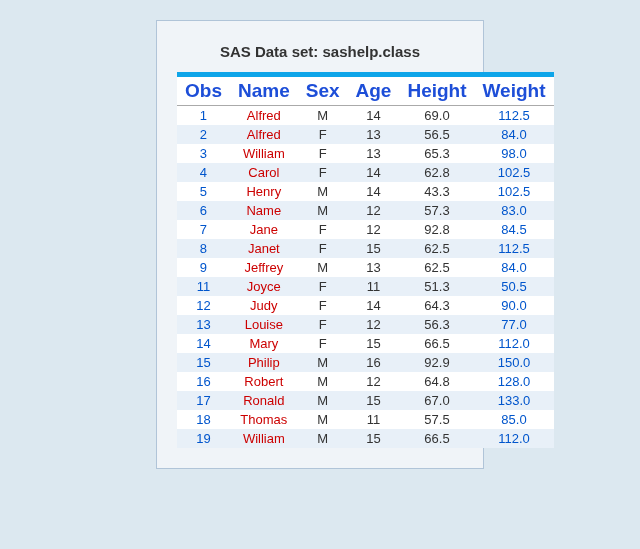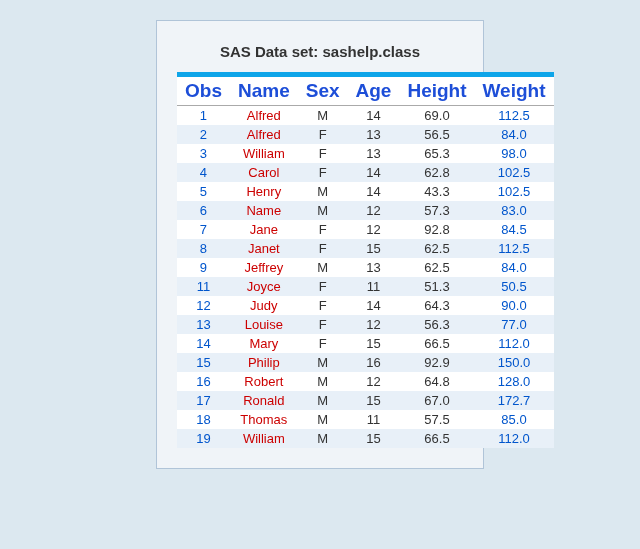--- a/index.html
+++ b/index.html
@@ -190,21 +190,21 @@
           <td>12</td>
           <td>64.8</td>
           <td>128.0</td>
         </tr>
         <tr>
           <td>17</td>
           <td>Ronald</td>
           <td>M</td>
           <td>15</td>
           <td>67.0</td>
-          <td>172.7</td>
+          <td>133.0</td>
         </tr>
         <tr>
           <td>18</td>
           <td>Thomas</td>
           <td>M</td>
           <td>11</td>
           <td>57.5</td>
           <td>85.0</td>
         </tr>
         <tr>

